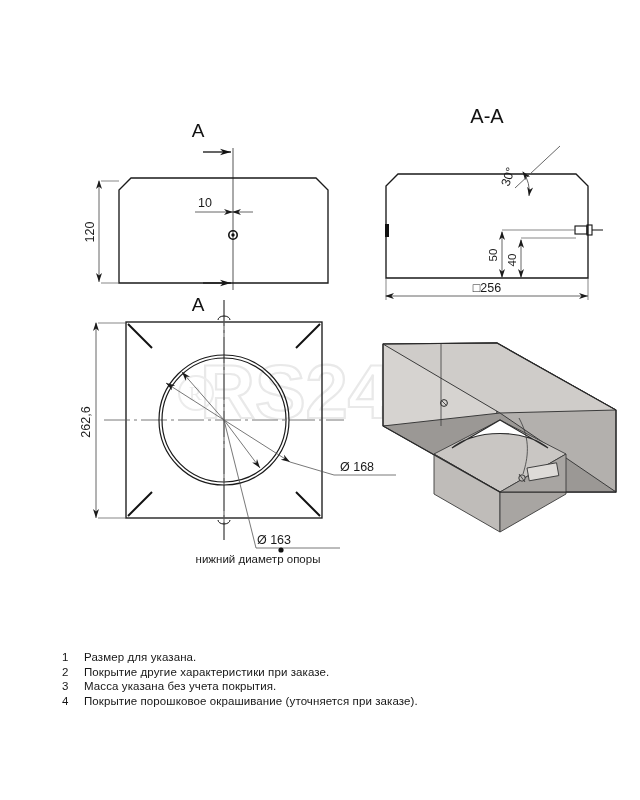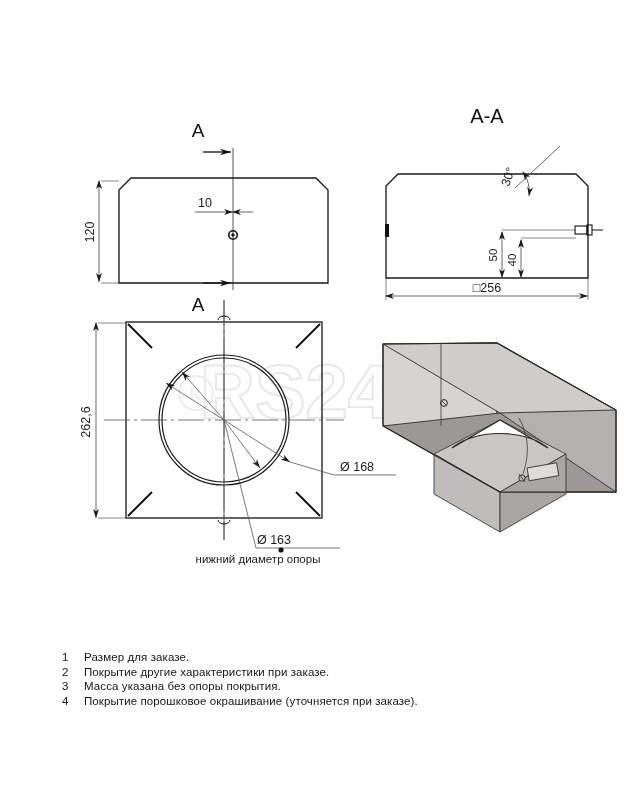--- a/index.html
+++ b/index.html
@@ -186,29 +186,29 @@
     <circle cx="444" cy="403" r="3.4" fill="none" stroke="#2a2a2a" stroke-width="1"></circle>
     <line x1="442" y1="401" x2="446" y2="405" stroke="#2a2a2a" stroke-width="0.8"></line>
 
     <path d="M383,344 L497,343 L616,410 L616,492 L500,492 L383,426 Z" fill="none" stroke="#2a2a2a" stroke-width="1.25"></path>
   </g>
 </svg>
 
 <div class="notes">
   <div class="note-row">
     <span class="note-num">1</span>
-    <span class="note-txt">Размер для заказе.</span>
+    <span class="note-txt">Размер для указана.</span>
   </div>
   <div class="note-row">
     <span class="note-num">2</span>
     <span class="note-txt">Покрытие другие характеристики при заказе.</span>
   </div>
   <div class="note-row">
     <span class="note-num">3</span>
-    <span class="note-txt">Масса указана без опоры покрытия.</span>
+    <span class="note-txt">Масса указана без учета покрытия.</span>
   </div>
   <div class="note-row">
     <span class="note-num">4</span>
     <span class="note-txt">Покрытие порошковое окрашивание (уточняется при заказе).</span>
   </div>
 </div>
 
 </div>
 
 </body></html>

